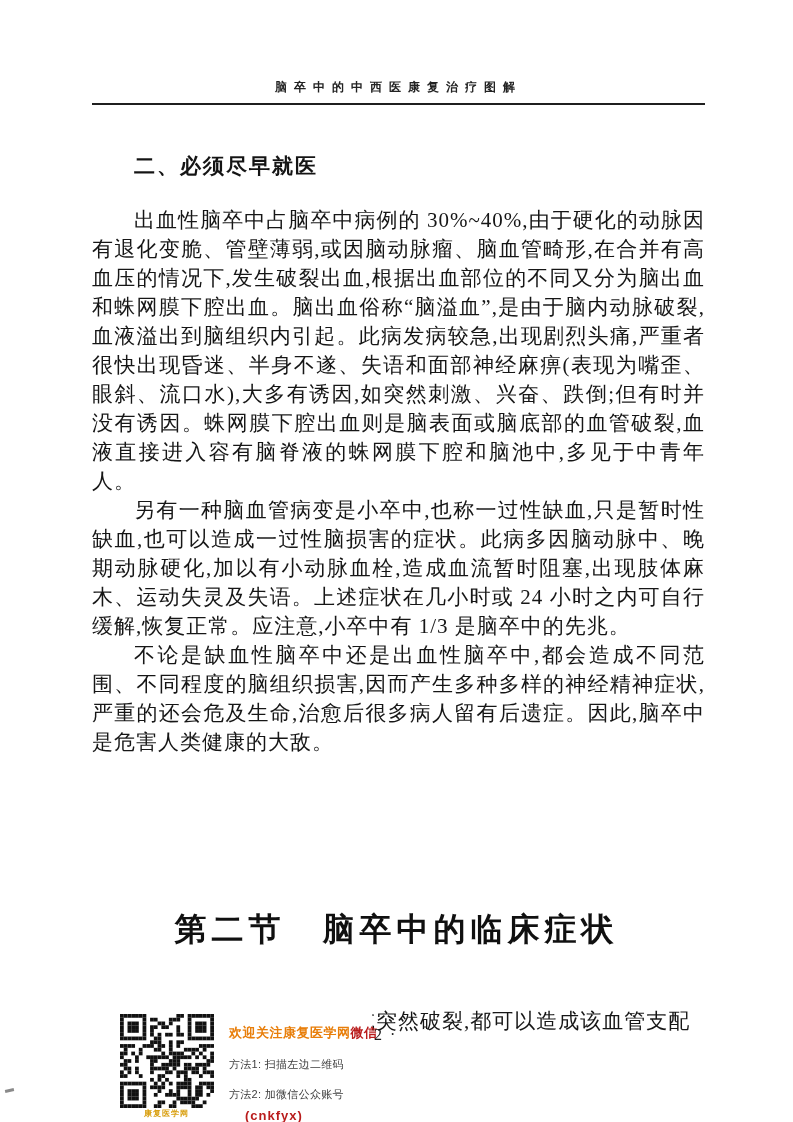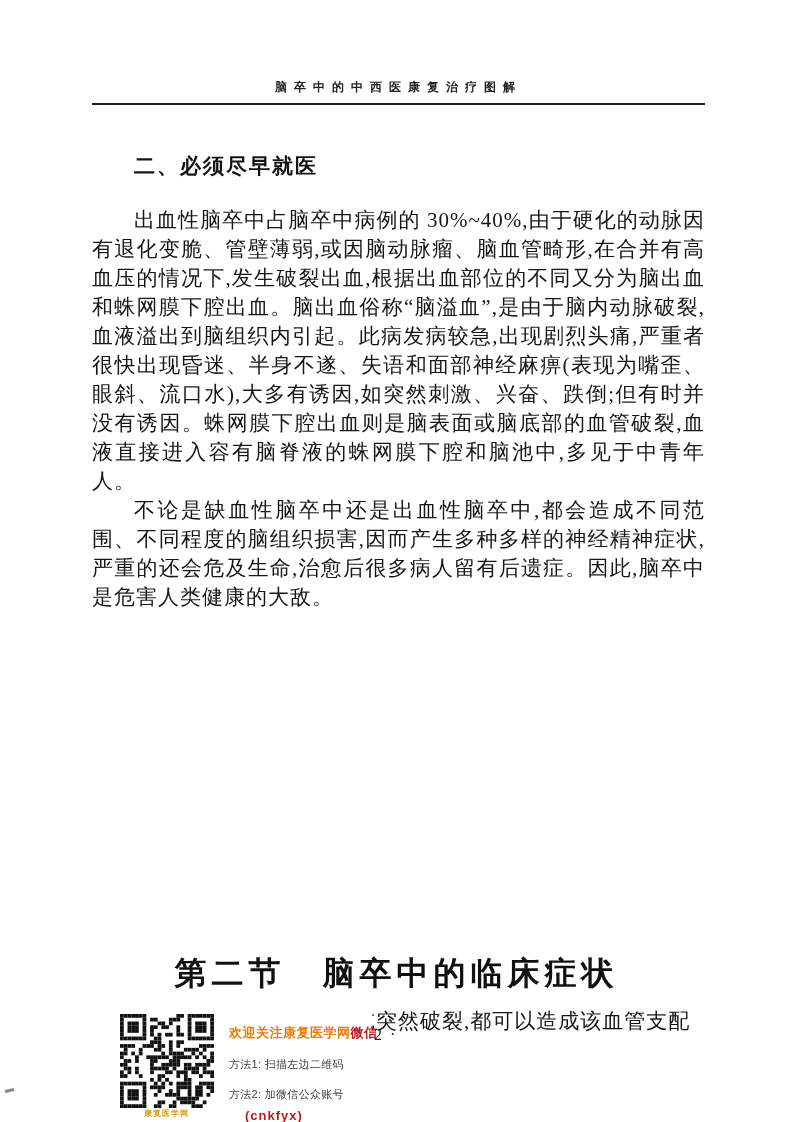--- a/index.html
+++ b/index.html
@@ -55,21 +55,20 @@
   .chapter-heading {
     position: absolute;
     left: 0;
     top: 908px;
     width: 100%;
     text-align: center;
     font-size: 32px;
     font-weight: bold;
     letter-spacing: 5px;
     color: #101010;
-    margin-top: 44px;
   }
   .partial-line {
     position: absolute;
     left: 92px;
     top: 986px;
     width: 613px;
     font-size: 21px;
     line-height: 29px;
     letter-spacing: 1px;
     text-indent: 2em;
@@ -140,20 +139,21 @@
 
 <div class="page">
 
   <div class="content">
     <div class="running-header">脑卒中的中西医康复治疗图解</div>
     <div class="header-rule"></div>
 
     <h2 class="sec-heading">二、必须尽早就医</h2>
     <p class="body">出血性脑卒中占脑卒中病例的 30%~40%,由于硬化的动脉因有退化变脆、管壁薄弱,或因脑动脉瘤、脑血管畸形,在合并有高血压的情况下,发生破裂出血,根据出血部位的不同又分为脑出血和蛛网膜下腔出血。脑出血俗称“脑溢血”,是由于脑内动脉破裂,血液溢出到脑组织内引起。此病发病较急,出现剧烈头痛,严重者很快出现昏迷、半身不遂、失语和面部神经麻痹(表现为嘴歪、眼斜、流口水),大多有诱因,如突然刺激、兴奋、跌倒;但有时并没有诱因。蛛网膜下腔出血则是脑表面或脑底部的血管破裂,血液直接进入容有脑脊液的蛛网膜下腔和脑池中,多见于中青年人。</p>
 
+    <p class="body">另有一种脑血管病变是小卒中,也称一过性缺血,只是暂时性缺血,也可以造成一过性脑损害的症状。此病多因脑动脉中、晚期动脉硬化,加以有小动脉血栓,造成血流暂时阻塞,出现肢体麻木、运动失灵及失语。上述症状在几小时或 24 小时之内可自行缓解,恢复正常。应注意,小卒中有 1/3 是脑卒中的先兆。</p>
     <p class="body">不论是缺血性脑卒中还是出血性脑卒中,都会造成不同范围、不同程度的脑组织损害,因而产生多种多样的神经精神症状,严重的还会危及生命,治愈后很多病人留有后遗症。因此,脑卒中是危害人类健康的大敌。</p>
   </div>
 
   <div class="chapter-heading">第二节　脑卒中的临床症状</div>
 
   <p class="partial-line">脑动脉血管的突然闭塞或突然破裂,都可以造成该血管支配</p>
 
   <div class="promo">
     <div class="qr-wrap">
       <svg viewBox="0 0 100 100" width="94" height="94" fill="#111111">

